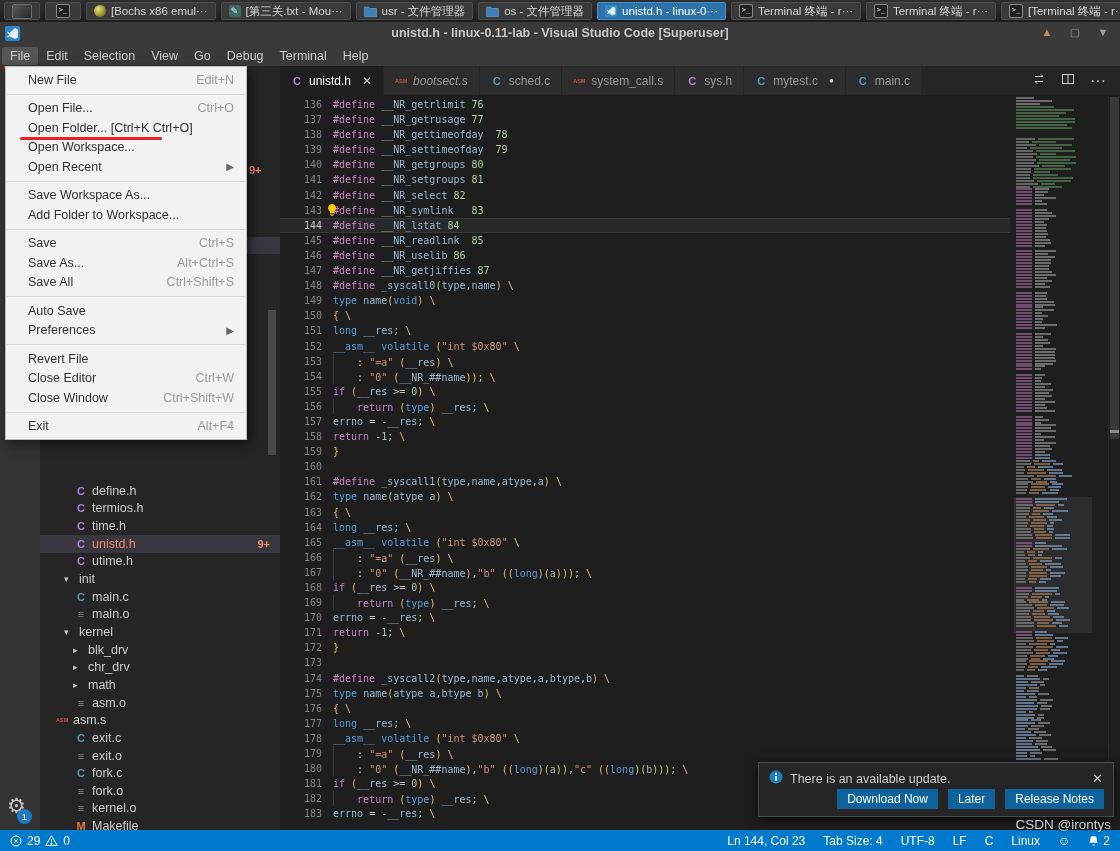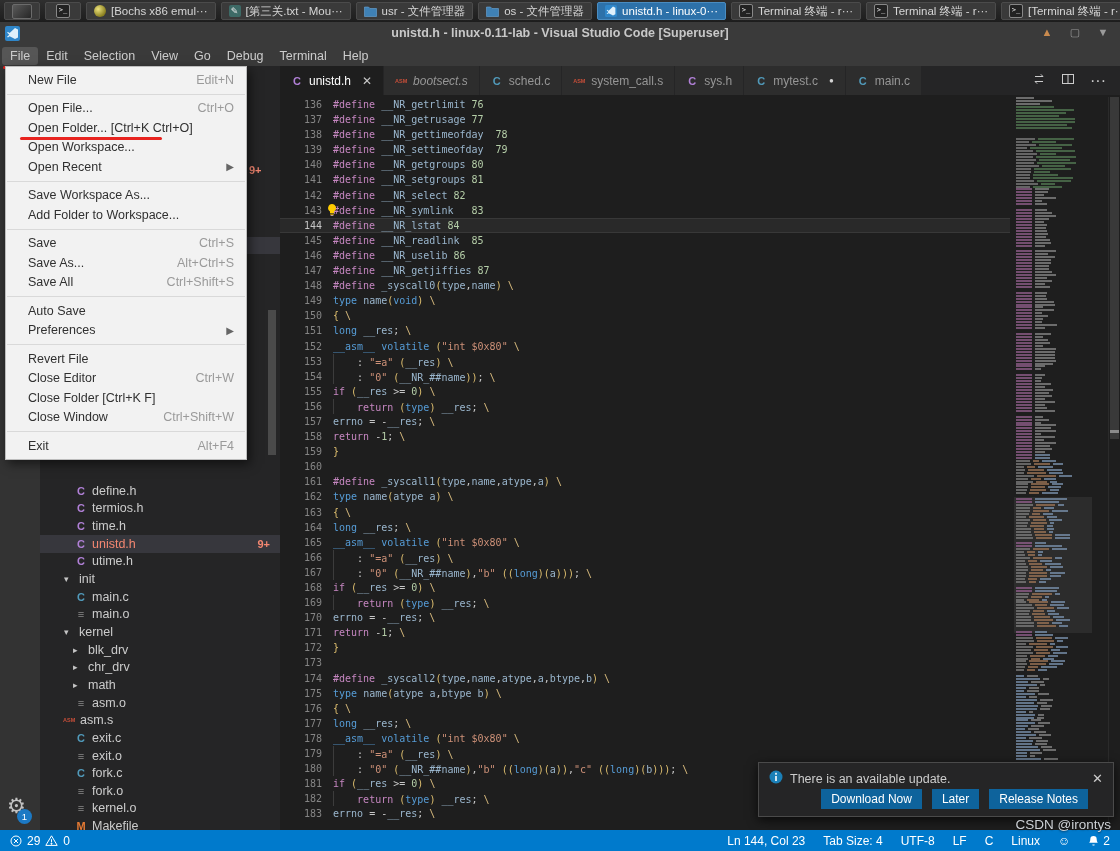--- a/index.html
+++ b/index.html
@@ -84,21 +84,21 @@
   .mm-seg{position:absolute;height:2px;opacity:.7}
   .mm-slider{position:absolute;left:0;width:78px;top:400px;height:136px;background:rgba(255,255,255,.07)}
   .vscroll{position:absolute;top:31px;right:0;width:11px;bottom:0;border-left:1px solid #2b2b2b;background:#1e1e1e}
   .vthumb{position:absolute;left:1px;right:1px;top:0;height:342px;background:rgba(121,121,121,.3)}
   .vmark{position:absolute;left:1px;right:1px;top:333px;height:3px;background:#8a8a8a}
   
   .notif{position:absolute;left:478px;top:696px;width:356px;height:55px;background:#252526;border:1px solid #4a4a4a;
          box-shadow:0 3px 10px rgba(0,0,0,.7);z-index:20;box-sizing:border-box}
   .notif-head{display:flex;align-items:center;gap:7px;padding:7px 10px 0 10px;color:#cccccc;font-size:12.5px}
   .notif-close{margin-left:auto;color:#cccccc;font-size:13px}
-  .notif-btns{position:absolute;right:25px;bottom:7px;display:flex;gap:10px}
+  .notif-btns{position:absolute;right:9px;bottom:7px;display:flex;gap:10px}
   .nbtn{background:#0e639c;color:#fff;font-size:12px;padding:3px 10px;border:none;font-family:inherit}
   
   .statusbar{position:absolute;left:0;top:830px;width:1120px;height:21px;background:#007acc;color:#fff;
              display:flex;align-items:center;font-size:12px;padding:0 10px;box-sizing:border-box;z-index:25}
   .sb-group{display:flex;align-items:center;gap:5px;margin-right:14px}
   .sb-right{margin-left:auto;display:flex;align-items:center;gap:18px}
   .sb-it{display:flex;align-items:center;gap:4px}
   
   .watermark{position:absolute;right:9px;top:817px;color:#ccd0d5;font-size:13.5px;z-index:50;
              text-shadow:0 1px 2px rgba(0,0,0,.55)}
@@ -241,21 +241,21 @@
         <span class="x-label">chr_drv</span>
       </div>
       <div class="x-row" style="top: 610.15px; padding-left: 33px;">
         <span class="x-arrow">▸</span>
         <span class="x-label">math</span>
       </div>
       <div class="x-row" style="top: 627.8px; padding-left: 35px;">
         <span class="fic obj">≡</span>
         <span class="x-label">asm.o</span>
       </div>
-      <div class="x-row" style="top: 645.45px; padding-left: 23px;">
+      <div class="x-row" style="top: 645.45px; padding-left: 16px;">
         <span class="fic asm">ASM</span>
         <span class="x-label">asm.s</span>
       </div>
       <div class="x-row" style="top: 663.1px; padding-left: 35px;">
         <span class="fic cb">C</span>
         <span class="x-label">exit.c</span>
       </div>
       <div class="x-row" style="top: 680.75px; padding-left: 35px;">
         <span class="fic obj">≡</span>
         <span class="x-label">exit.o</span>
@@ -877,23 +877,20 @@
     </div>
     <div class="dd-sep"></div>
     <div class="dd-item">
       <span>Revert File</span>
     </div>
     <div class="dd-item">
       <span>Close Editor</span>
       <span class="dd-sc">Ctrl+W</span>
     </div>
     <div class="dd-item">
-      <span>Close Folder [Ctrl+K F]</span>
-    </div>
-    <div class="dd-item">
       <span>Close Window</span>
       <span class="dd-sc">Ctrl+Shift+W</span>
     </div>
     <div class="dd-sep"></div>
     <div class="dd-item">
       <span>Exit</span>
       <span class="dd-sc">Alt+F4</span>
     </div>
   </div>
 

